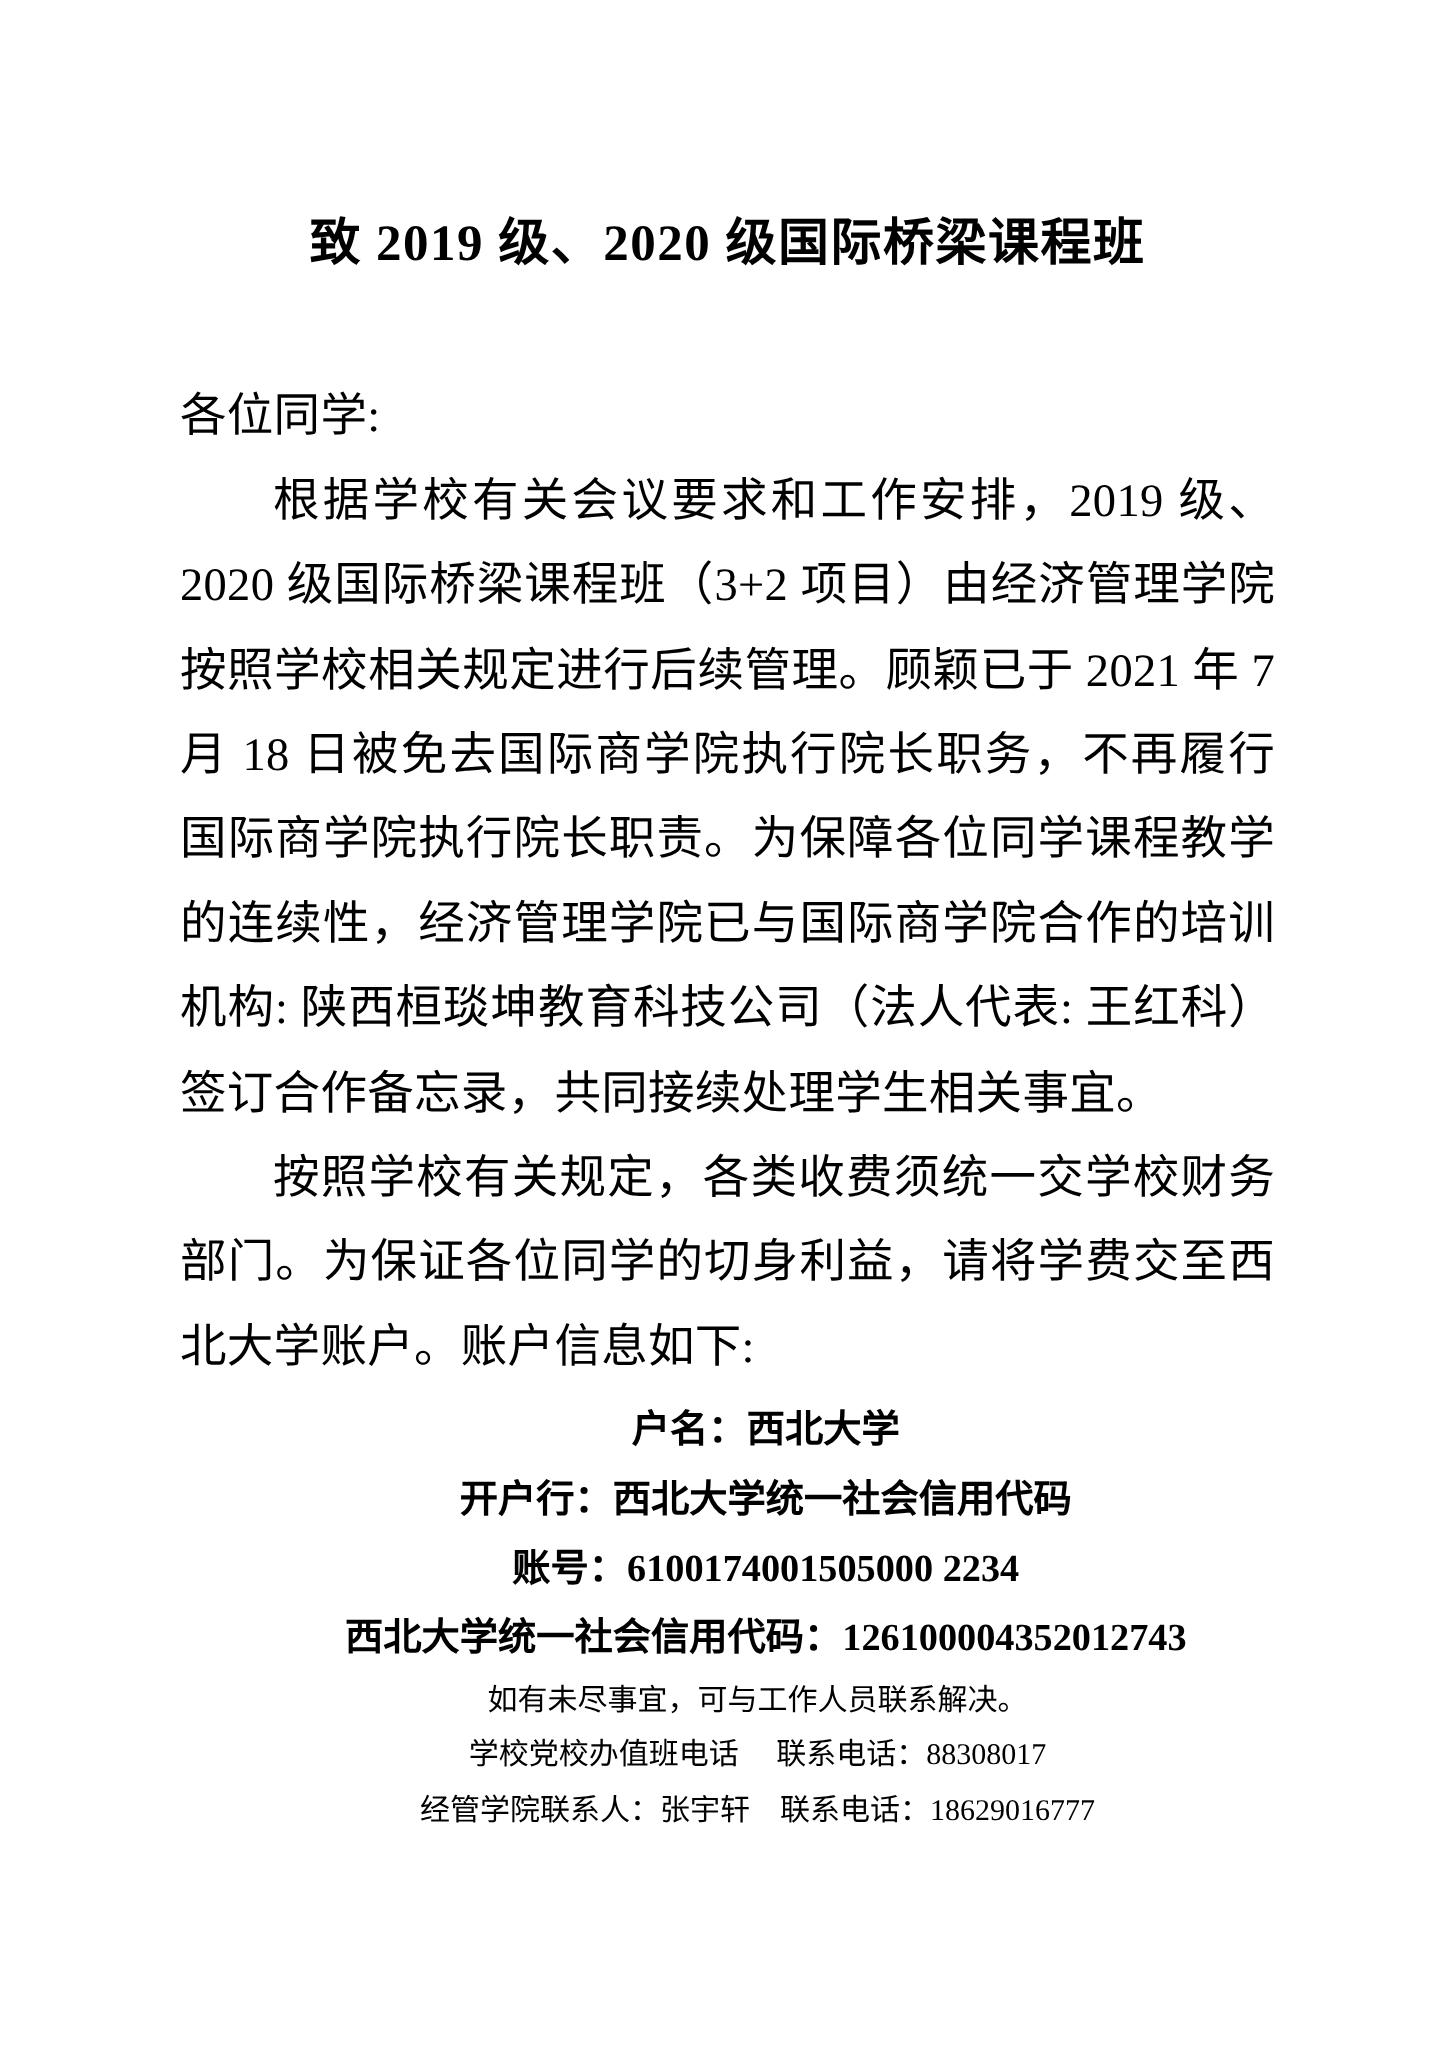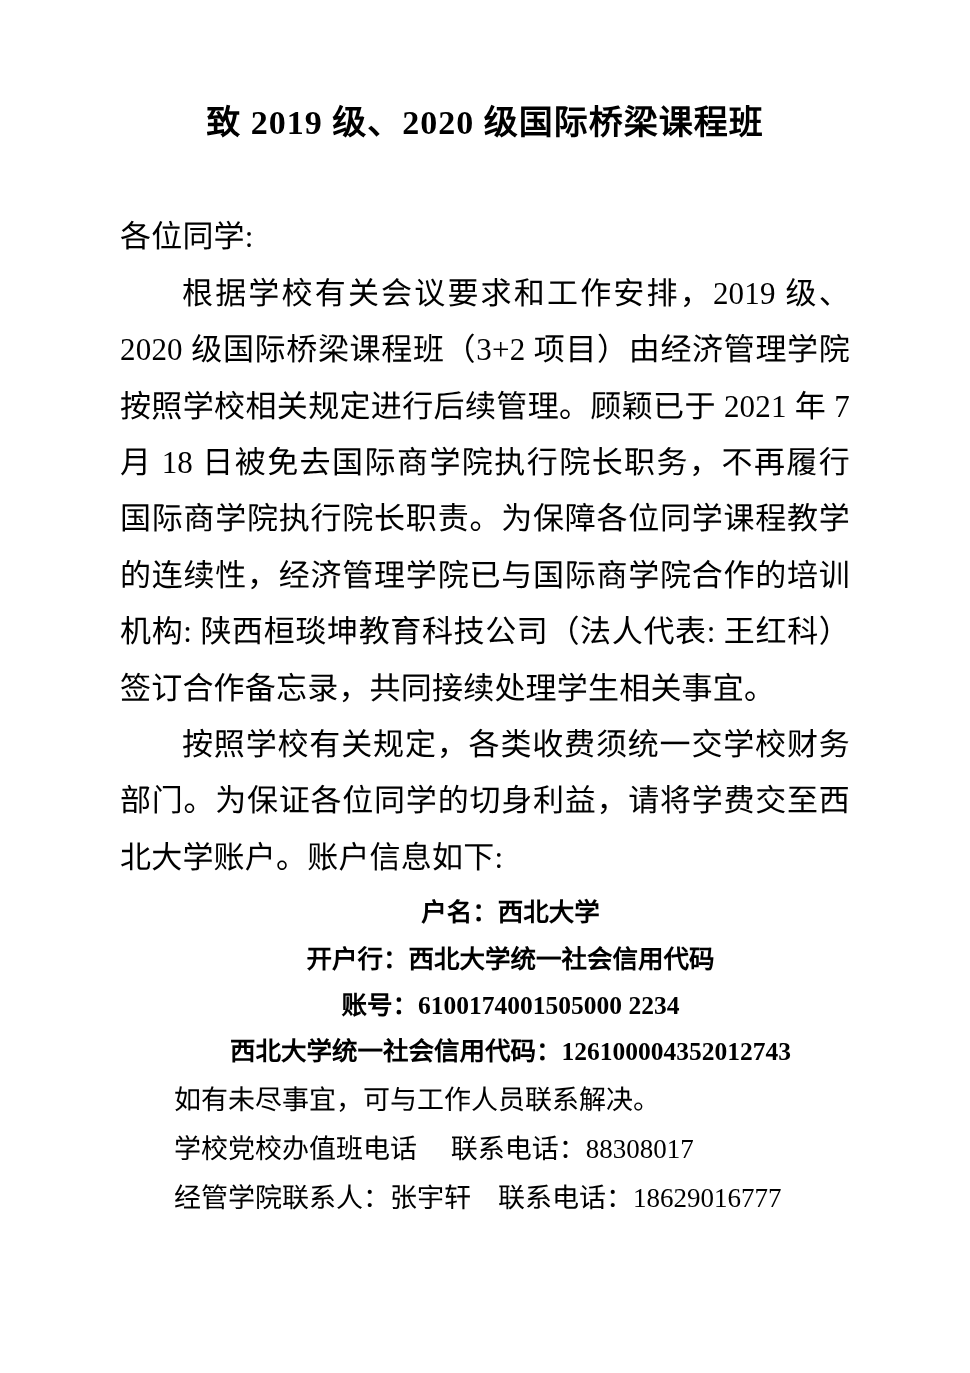--- a/index.html
+++ b/index.html
@@ -14,21 +14,21 @@
     color: #000000;
     position: relative;
     overflow: hidden;
   }
   .page {
     position: relative;
     width: 970px;
     height: 1373px;
     background: #ffffff;
     box-sizing: border-box;
-    padding: 80px 120px 40px 120px;
+    padding: 120px 120px 40px 120px;
   }
   .doc-title {
     text-align: center;
     font-weight: bold;
     font-size: 34px;
     line-height: 1.45;
     letter-spacing: 1px;
     margin: 0 0 0 0;
     padding-top: 18px;
   }
@@ -60,24 +60,25 @@
     white-space: pre-wrap;
   }
   .bank-line.bold {
     font-weight: bold;
     text-align: center;
   }
   .bank-line .num {
     font-weight: bold;
   }
   .tail-line {
-    font-size: 27px;
+    font-size: 20px;
     line-height: 1.82;
     padding-left: 2em;
     white-space: pre-wrap;
+    text-align: center;
   }
 </style>
 </head>
 <body>
 
 <div class="page">
 
   <div class="doc-title">
     <span class="line">致 2019 级、2020 级国际桥梁课程班</span>
   </div>

